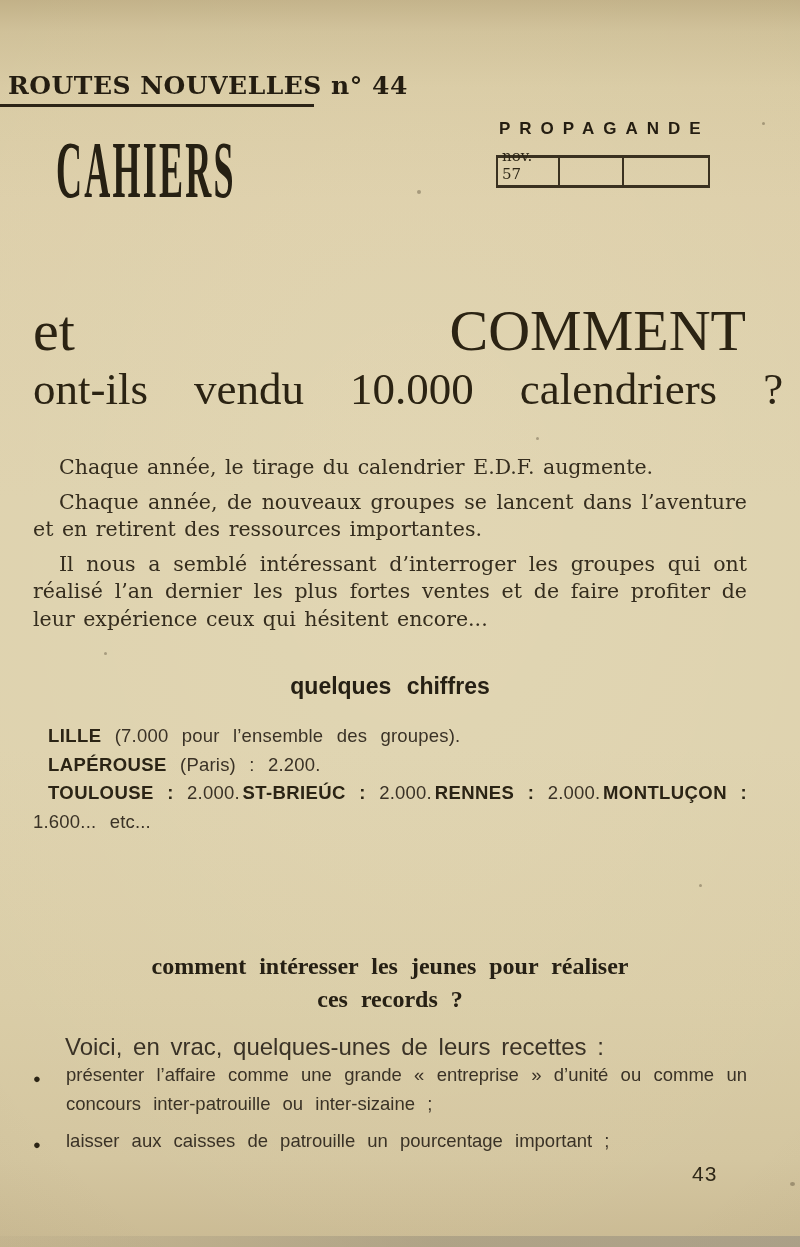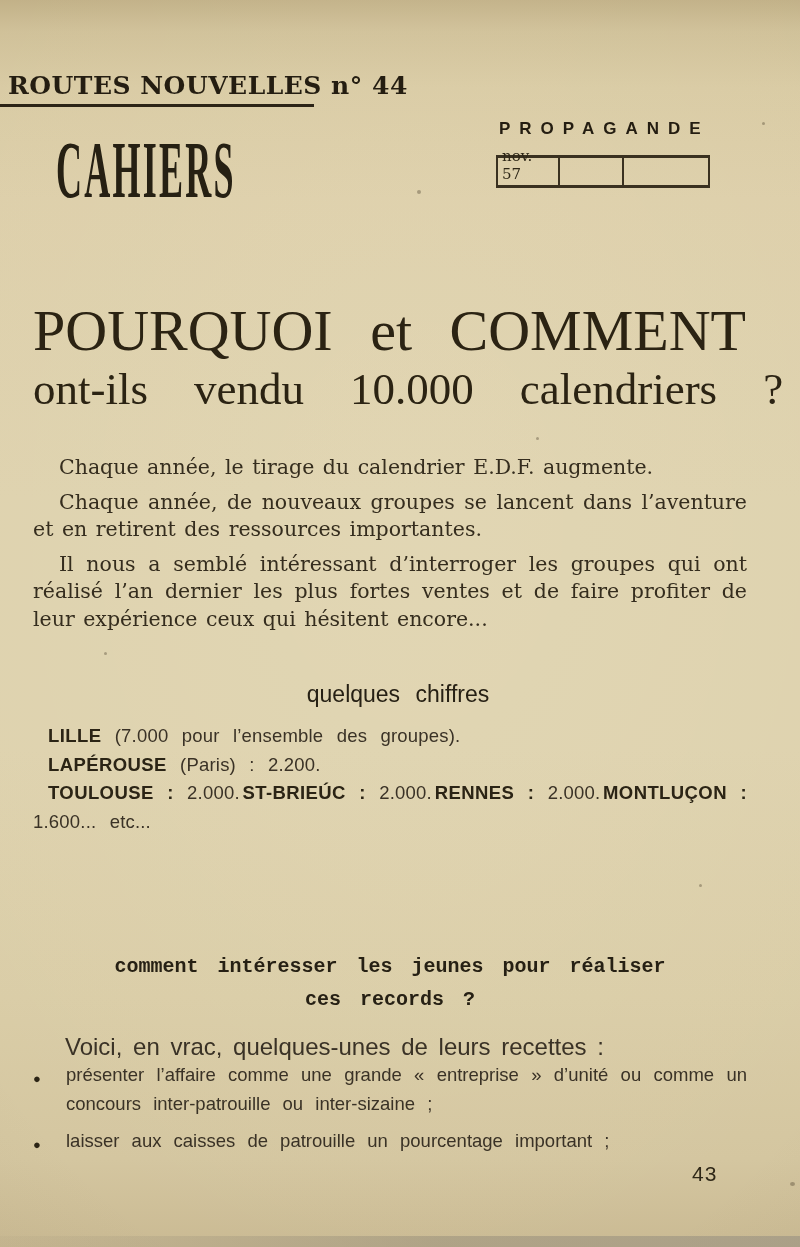--- a/index.html
+++ b/index.html
@@ -82,43 +82,43 @@
   }
 
   .intro {
     position: absolute; left: 33px; top: 454px; width: 714px;
     font-family: "DejaVu Serif", serif; font-size: 20.5px; line-height: 27.5px;
     color: #352d1e; text-align: justify; word-spacing: 2px;
   }
   .intro p { margin: 0 0 7px 0; text-indent: 26px; }
 
   .h-chiffres {
-    position: absolute; left: 33px; top: 673px; width: 714px; margin: 8px;
+    position: absolute; left: 33px; top: 673px; width: 714px; margin: 0;
     text-align: center; font-family: "Liberation Sans", sans-serif;
-    font-weight: normal; font-size: 23px; word-spacing: 9px; color: #262014;
+    font-weight: bold; font-size: 23px; word-spacing: 9px; color: #262014;
   }
   .chiffres {
     position: absolute; left: 33px; top: 722px; width: 714px;
     font-family: "Liberation Sans", sans-serif; font-size: 18.5px;
     line-height: 28.5px; color: #3a3226; word-spacing: 8px; letter-spacing: 0.2px;
   }
   .chiffres p { margin: 0; text-align: justify; }
   .chiffres p.indent { text-indent: 15px; }
   .chiffres b { color: #2b2415; letter-spacing: 0.4px; }
   .records {
     display: flex; justify-content: space-between;
     padding-left: 15px; text-align: left;
   }
   .records .grp { white-space: nowrap; }
   .overflow-line { text-align: left; }
 
   .h-comment {
     position: absolute; left: 33px; top: 950px; width: 714px; margin: 0;
-    text-align: center; font-family: Liberation Mono, monospace;
-    font-weight: bold; font-size: 20px; line-height: 33px;
+    text-align: center; font-family: Liberation Serif, serif;
+    font-weight: bold; font-size: 24px; line-height: 33px;
     word-spacing: 7px; color: #262014;
   }
   .voici {
     position: absolute; left: 33px; top: 1033px; width: 714px; margin: 0;
     font-family: "Liberation Sans", sans-serif; font-size: 24px;
     text-indent: 32px; word-spacing: 4px; color: #3a3226;
   }
   .bullets {
     position: absolute; left: 33px; top: 1061px; width: 714px;
     font-family: "Liberation Sans", sans-serif; font-size: 18.5px;
@@ -148,21 +148,20 @@
 
   <div class="propagande">PROPAGANDE</div>
 
   <div class="stamp-box">
     <div class="stamp-cell c1">nov. 57</div>
     <div class="stamp-cell c2"></div>
     <div class="stamp-cell c3"></div>
   </div>
 
   <h1 class="title-l1">
-      <span>POURQUOI</span>
       <span>et</span>
       <span>COMMENT</span>
     </h1>
 
   <h1 class="title-l2">
       <span>ont-ils</span>
       <span>vendu</span>
       <span>10.000</span>
       <span>calendriers</span>
       <span>?</span>

